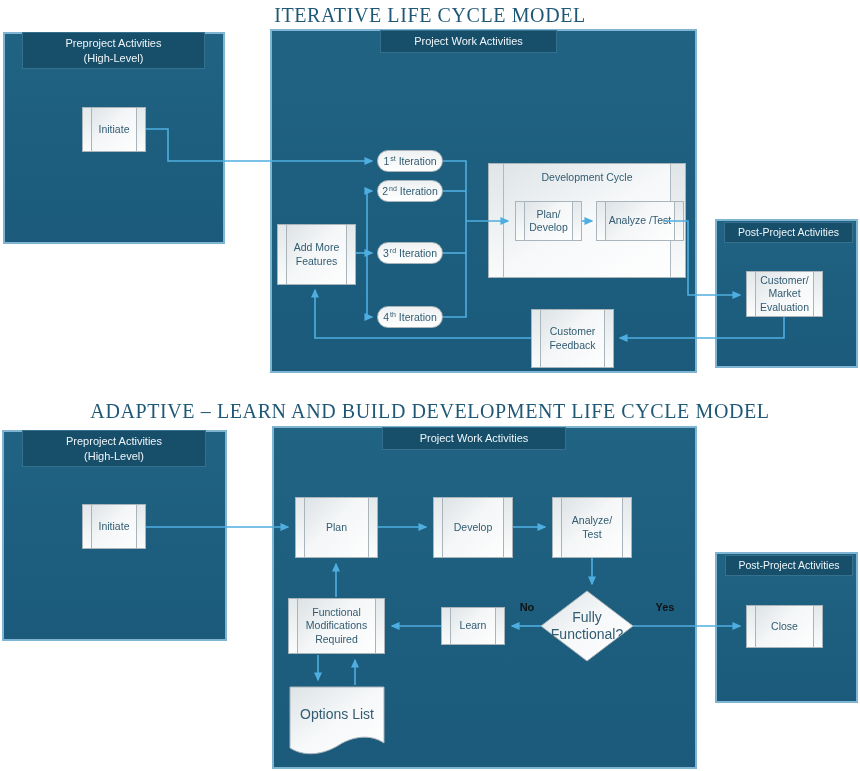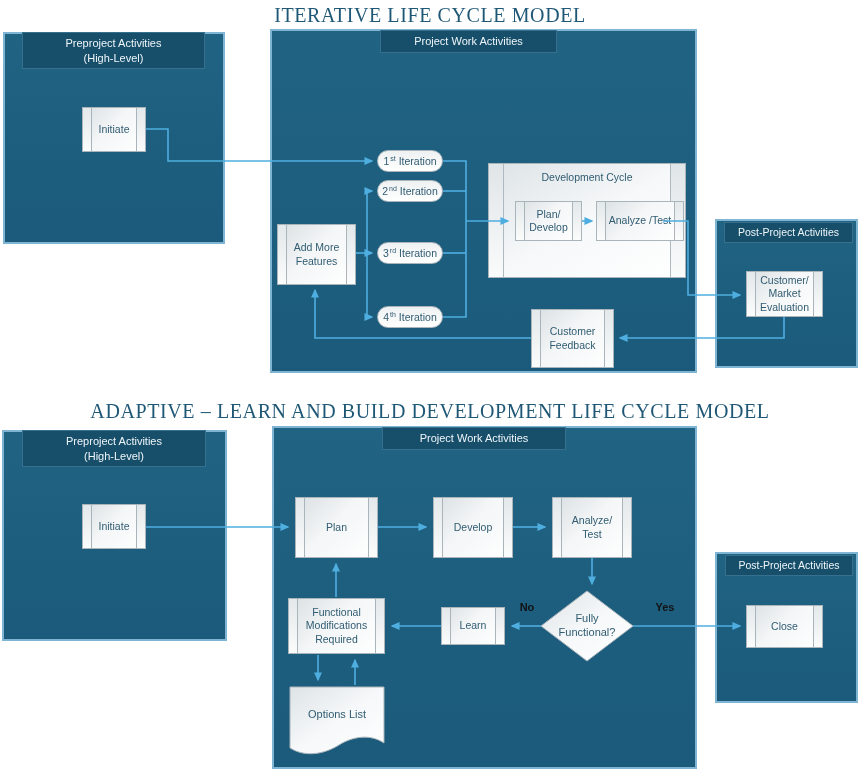--- a/index.html
+++ b/index.html
@@ -56,21 +56,21 @@
   }
   .container::before{left:0;border-right:1px solid #aeb9c0;}
   .container::after{right:0;border-left:1px solid #aeb9c0;}
   .ctitle{
     position:absolute;left:0;right:0;top:7px;text-align:center;
     color:#315c72;font-size:10.5px;
   }
   .shapesvg{position:absolute;z-index:2;}
   .dlabel{
     position:absolute;z-index:2;display:flex;align-items:center;justify-content:center;
-    text-align:center;color:#315c72;font-size:11px;line-height:1.25;
+    text-align:center;color:#315c72;font-size:14px;line-height:1.25;
   }
   .edgelabel{
     position:absolute;z-index:4;width:34px;text-align:center;
     font-size:11px;font-weight:bold;color:#121212;
   }
   #wires{position:absolute;left:0;top:0;z-index:5;pointer-events:none;}
   #wires polyline{fill:none;stroke:#4faee0;stroke-width:1.6;}
 </style>
 </head>
 <body>

